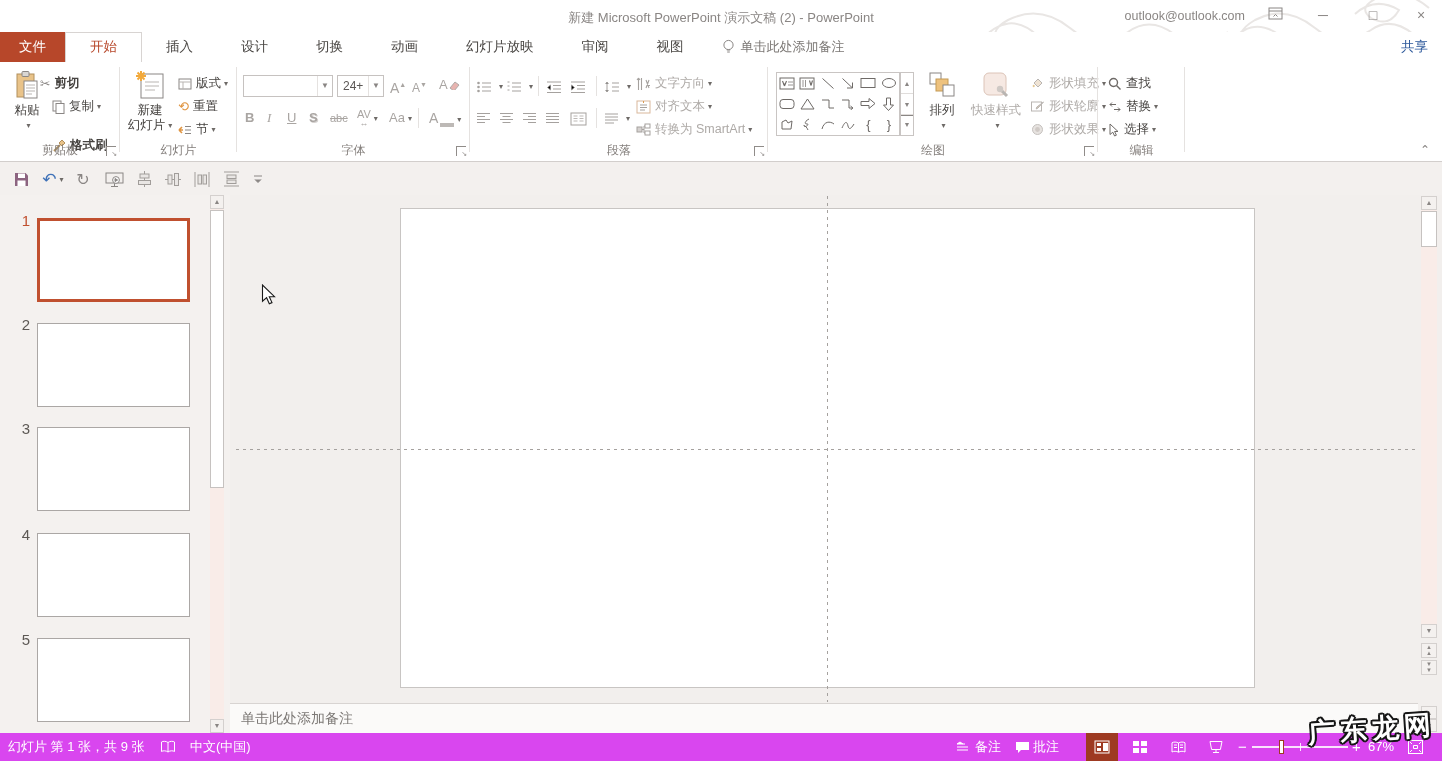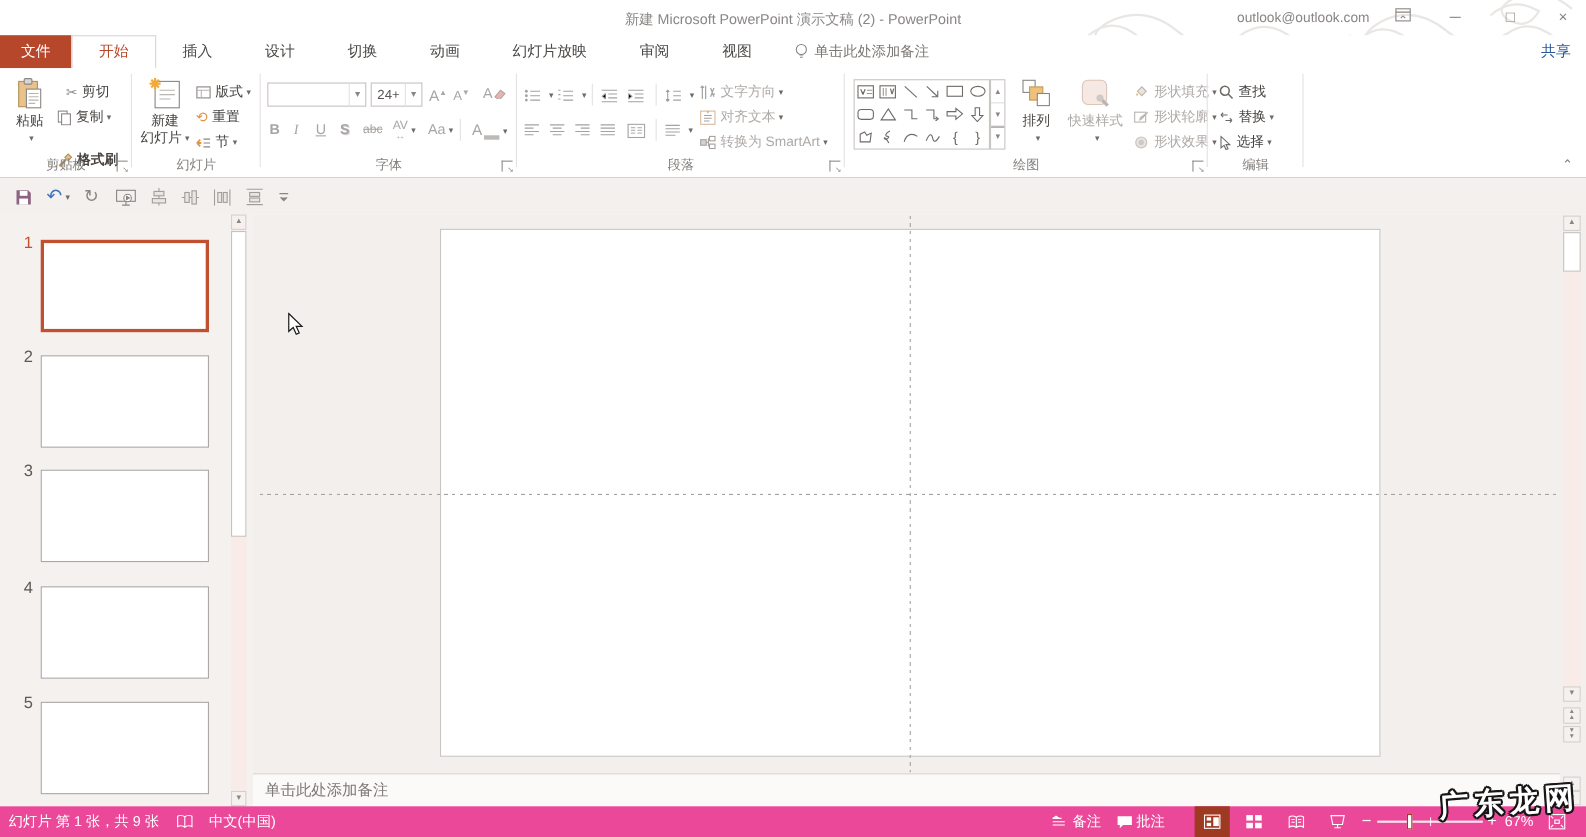--- a/index.html
+++ b/index.html
@@ -64,21 +64,21 @@
   .sb-btn{background:#f4f1ef;border:1px solid #d4d0ce;color:#8a8684;font-size:7px;text-align:center;}
   .sb-thumb{background:#fff;border:1px solid #c6c2c0;}
 
   .canvas{left:400px;top:208px;width:855px;height:480px;background:#fff;border:1px solid #c8c5c3;}
   .vguide{left:827px;top:196px;width:1px;height:506px;background:repeating-linear-gradient(180deg,#a5a19e 0 3px,transparent 3px 7px);}
   .hguide{left:236px;top:449px;width:1182px;height:1px;background:repeating-linear-gradient(90deg,#a5a19e 0 3px,transparent 3px 7px);}
 
   .notes{left:230px;top:703px;width:1188px;height:30px;background:#fbfaf9;border-top:1px solid #d8d4d2;line-height:29px;color:#7c7875;font-size:14px;padding-left:11px;}
 
   
-  .status{left:0;top:733px;width:1442px;height:28px;background:#ec4899;color:#fff;}
+  .status{left:0;top:733px;width:1442px;height:28px;background:#d946ef;color:#fff;}
   .stxt{position:absolute;top:0;line-height:28px;font-size:13px;white-space:nowrap;}
   .sico{position:absolute;top:0;height:28px;display:flex;align-items:center;justify-content:center;}
   .vbtn{position:absolute;top:0;width:32px;height:28px;display:flex;align-items:center;justify-content:center;}
   .vbtn-active{background:#9e3a22;}
   .ztrack{position:absolute;top:13px;left:1252px;width:96px;height:2px;background:rgba(255,255,255,.85);}
   .ztick{position:absolute;top:10px;left:1300px;width:1px;height:8px;background:rgba(255,255,255,.85);}
   .zthumb{position:absolute;top:7px;left:1279px;width:5px;height:14px;background:#fff;border:1px solid #9e3a22;}
 
   .wm{position:absolute;right:6px;top:711px;font-size:27px;font-weight:bold;color:#fff;letter-spacing:5px;
       transform:rotate(-4deg);z-index:60;
@@ -140,21 +140,21 @@
             <svg width="26" height="30" viewBox="0 0 26 30">
               <rect x="3" y="4" width="17" height="23" fill="#e9c389" stroke="#b2905c"></rect>
               <rect x="8" y="1.5" width="7" height="5" rx="1" fill="#d9d6d3" stroke="#8a8684"></rect>
               <rect x="10" y="11" width="13" height="17" fill="#fff" stroke="#8a8684"></rect>
               <path d="M12 15 h9 M12 18 h9 M12 21 h9 M12 24 h6" stroke="#b9b5b2"></path>
             </svg>
           </div>
         <div><span>粘贴</span></div>
         <div class="caret"></div>
       </div>
-      <div class="sbtn" style="left:60px;top:10px;"><span class="chr" style="color:#8a8684;">✂</span><span>剪切</span></div>
+      <div class="sbtn" style="left:40px;top:10px;font-weight:bold;"><span class="chr" style="color:#8a8684;">✂</span><span>剪切</span></div>
       <div class="sbtn caret" style="left:52px;top:33px;"><svg width="13" height="14" viewBox="0 0 13 14" fill="#fff" stroke="#8a8684">
             <rect x="1" y="1" width="8" height="10"></rect>
             <rect x="4" y="3.5" width="8" height="10"></rect>
           </svg><span>复制</span></div>
       <div class="sbtn" style="left:52px;top:72px;font-weight:bold;"><svg width="14" height="14" viewBox="0 0 14 14">
             <path d="M2 12 L8 6" stroke="#b2905c" stroke-width="2"></path>
             <path d="M7 4 l3 3 l3 -3 l-3 -3 z" fill="#e9c389" stroke="#b2905c"></path>
           </svg><span>格式刷</span></div>
       <div class="glabel">剪贴板</div>
       <div class="launch"></div>

